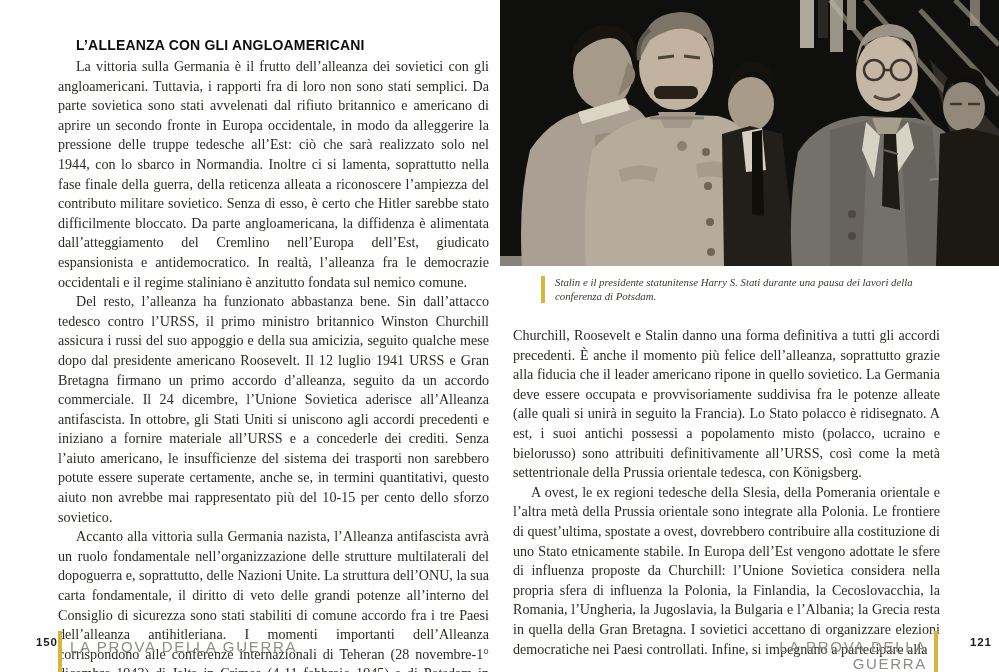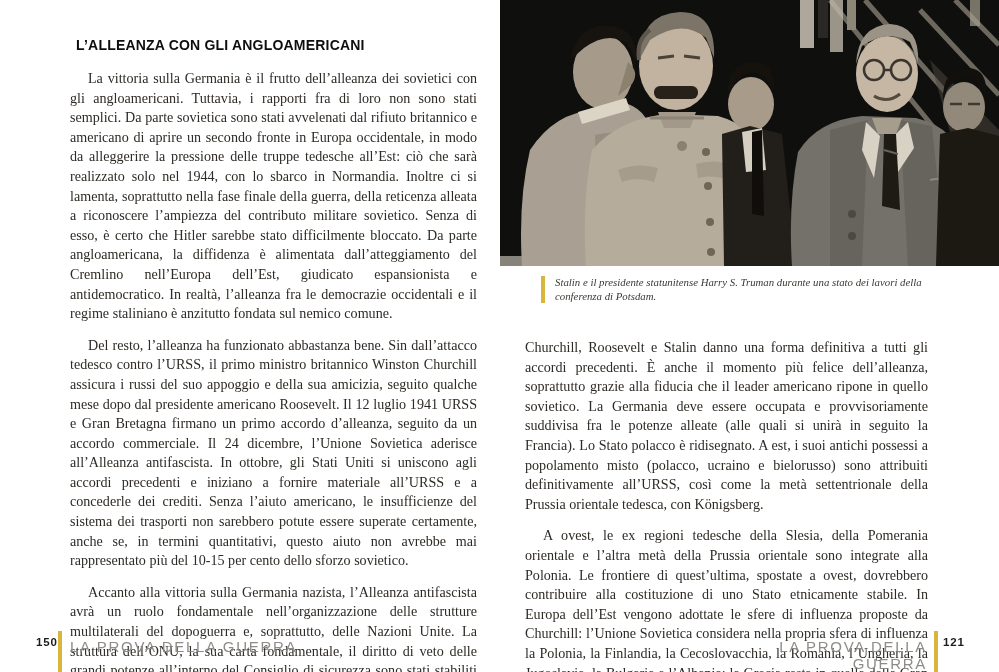--- a/index.html
+++ b/index.html
@@ -11,21 +11,21 @@
 
   
   .page-title{
     left:76px;top:28px;width:420px;
     font-family:"Liberation Sans",sans-serif;
     font-weight:bold;font-size:14px;letter-spacing:.2px;color:#0e0e0e;
   }
   .body-col{
     color:#2e2a25;font-size:14.1px;line-height:19.6px;text-align:justify;
   }
-  .body-col p{margin:12px;text-indent:18px;}
+  .body-col p{margin:0;text-indent:18px;}
   .body-col p.no-indent{text-indent:0;}
   #left-body{left:58px;top:57px;width:431px;}
   #right-body{left:513px;top:326px;width:427px;}
 
   
   #photo{left:500px;top:0;width:499px;height:266px;background:#0c0c0b;}
   #photo svg{display:block;width:100%;height:100%;}
 
   
   .cap-bar{left:541px;top:276px;width:4px;height:27px;}
@@ -43,21 +43,21 @@
   .footer-label{
     font-family:"Liberation Sans",sans-serif;font-size:15px;
     letter-spacing:1.7px;color:#8e8c88;
   }
   .foot-bar{width:4px;height:41px;top:631px;}
   #footer-left-num{left:36px;top:636px;}
   #footer-left-bar{left:58px;}
   #footer-left-label{left:70px;top:638px;}
   #footer-right-label{left:745px;top:638px;width:182px;text-align:right;}
   #footer-right-bar{left:934px;}
-  #footer-right-num{left:943px;top:636px;}
+  #footer-right-num{left:970px;top:636px;}
 </style>
 </head>
 <body>
 
 <h1 class="abs page-title">L’ALLEANZA CON GLI ANGLOAMERICANI</h1>
 
 <div id="left-body" class="abs body-col">
   <p>La vittoria sulla Germania è il frutto dell’alleanza dei sovietici con gli angloamericani. Tuttavia, i rapporti fra di loro non sono stati semplici. Da parte sovietica sono stati avvelenati dal rifiuto britannico e americano di aprire un secondo fronte in Europa occidentale, in modo da alleggerire la pressione delle truppe tedesche all’Est: ciò che sarà realizzato solo nel 1944, con lo sbarco in Normandia. Inoltre ci si lamenta, soprattutto nella fase finale della guerra, della reticenza alleata a riconoscere l’ampiezza del contributo militare sovietico. Senza di esso, è certo che Hitler sarebbe stato difficilmente bloccato. Da parte angloamericana, la diffidenza è alimentata dall’atteggiamento del Cremlino nell’Europa dell’Est, giudicato espansionista e antidemocratico. In realtà, l’alleanza fra le democrazie occidentali e il regime staliniano è anzitutto fondata sul nemico comune.</p>
   <p>Del resto, l’alleanza ha funzionato abbastanza bene. Sin dall’attacco tedesco contro l’URSS, il primo ministro britannico Winston Churchill assicura i russi del suo appoggio e della sua amicizia, seguito qualche mese dopo dal presidente americano Roosevelt. Il 12 luglio 1941 URSS e Gran Bretagna firmano un primo accordo d’alleanza, seguito da un accordo commerciale. Il 24 dicembre, l’Unione Sovietica aderisce all’Alleanza antifascista. In ottobre, gli Stati Uniti si uniscono agli accordi precedenti e iniziano a fornire materiale all’URSS e a concederle dei crediti. Senza l’aiuto americano, le insufficienze del sistema dei trasporti non sarebbero potute essere superate certamente, anche se, in termini quantitativi, questo aiuto non avrebbe mai rappresentato più del 10-15 per cento dello sforzo sovietico.</p>
   <p>Accanto alla vittoria sulla Germania nazista, l’Alleanza antifascista avrà un ruolo fondamentale nell’organizzazione delle strutture multilaterali del dopoguerra e, soprattutto, delle Nazioni Unite. La struttura dell’ONU, la sua carta fondamentale, il diritto di veto delle grandi potenze all’interno del Consiglio di sicurezza sono stati stabiliti di comune accordo fra i tre Paesi dell’alleanza antihitleriana. I momenti importanti dell’Alleanza corrispondono alle conferenze internazionali di Teheran (28 novembre-1° dicembre 1943) di Jalta in Crimea (4-11 febbraio 1945) e di Potsdam in Germania (17 luglio-2 agosto 1945). La conferenza di Jalta, in particolare, riveste un’importanza decisiva per il dopoguerra in Europa. In quella occasione</p>
@@ -152,21 +152,21 @@
       <ellipse cx="464" cy="107" rx="21" ry="25" fill="#93897a"></ellipse>
       <path d="M443,100 Q442,68 470,68 Q488,70 486,96 L476,80 Q462,72 448,88 Z" fill="#11100c"></path>
       <path d="M440,134 L468,128 L499,136 L499,266 L436,266 Z" fill="#1c1913"></path>
       <line x1="450" y1="104" x2="462" y2="104" stroke="#3f3a30" stroke-width="2.5"></line>
       <line x1="468" y1="104" x2="480" y2="104" stroke="#3f3a30" stroke-width="2.5"></line>
     </g>
   </svg>
 </div>
 
 <div class="abs accent cap-bar"></div>
-<div id="caption" class="abs">Stalin e il presidente statunitense Harry S. Truman durante una stato dei lavori della conferenza di Potsdam.</div>
+<div id="caption" class="abs">Stalin e il presidente statunitense Harry S. Stati durante una pausa dei lavori della conferenza di Potsdam.</div>
 
 <div id="right-body" class="abs body-col">
   <p class="no-indent">Churchill, Roosevelt e Stalin danno una forma definitiva a tutti gli accordi precedenti. È anche il momento più felice dell’alleanza, soprattutto grazie alla fiducia che il leader americano ripone in quello sovietico. La Germania deve essere occupata e provvisoriamente suddivisa fra le potenze alleate (alle quali si unirà in seguito la Francia). Lo Stato polacco è ridisegnato. A est, i suoi antichi possessi a popolamento misto (polacco, ucraino e bielorusso) sono attribuiti definitivamente all’URSS, così come la metà settentrionale della Prussia orientale tedesca, con Königsberg.</p>
   <p>A ovest, le ex regioni tedesche della Slesia, della Pomerania orientale e l’altra metà della Prussia orientale sono integrate alla Polonia. Le frontiere di quest’ultima, spostate a ovest, dovrebbero contribuire alla costituzione di uno Stato etnicamente stabile. In Europa dell’Est vengono adottate le sfere di influenza proposte da Churchill: l’Unione Sovietica considera nella propria sfera di influenza la Polonia, la Finlandia, la Cecoslovacchia, la Romania, l’Ungheria, la Jugoslavia, la Bulgaria e l’Albania; la Grecia resta in quella della Gran Bretagna. I sovietici accettano di organizzare elezioni democratiche nei Paesi controllati. Infine, si impegnano a partecipare alla</p>
 </div>
 
 <div id="footer-right-label" class="abs footer-label">LA PROVA DELLA GUERRA</div>
 <div id="footer-right-bar" class="abs accent foot-bar"></div>
 <div id="footer-right-num" class="abs pagenum">121</div>
 

